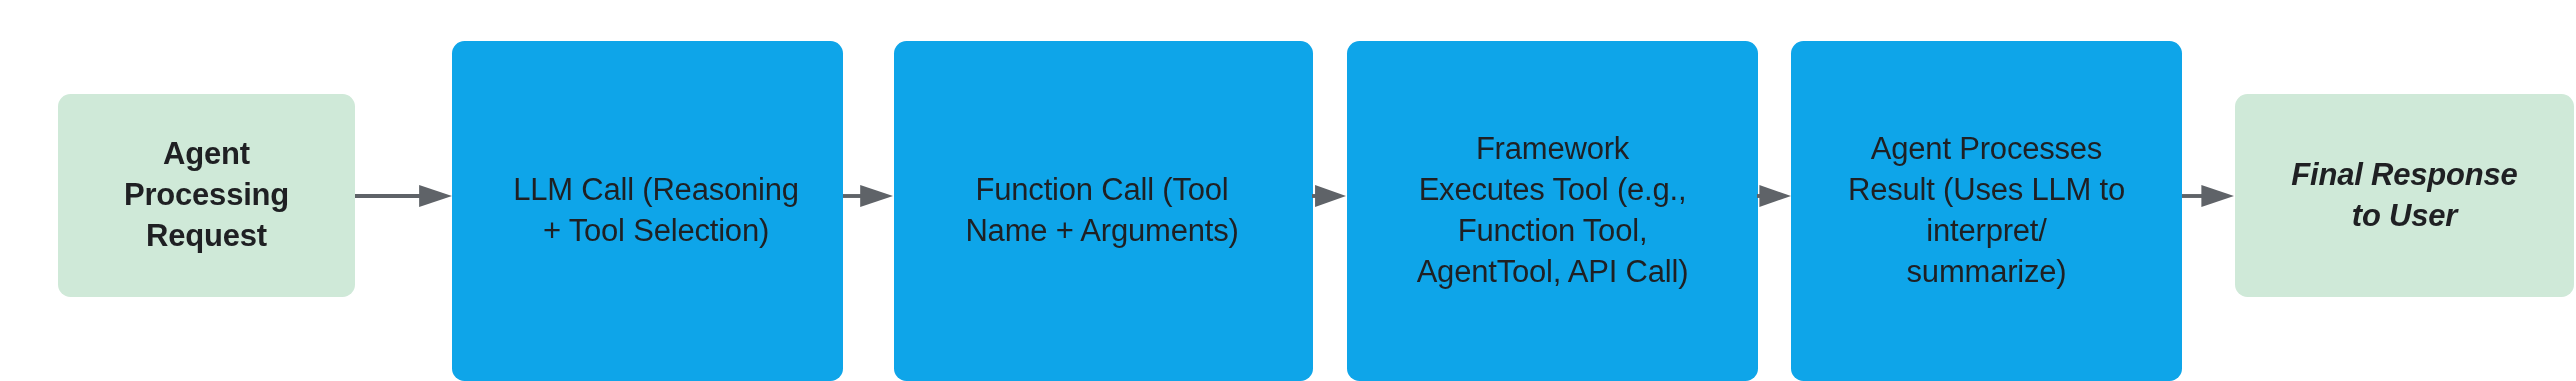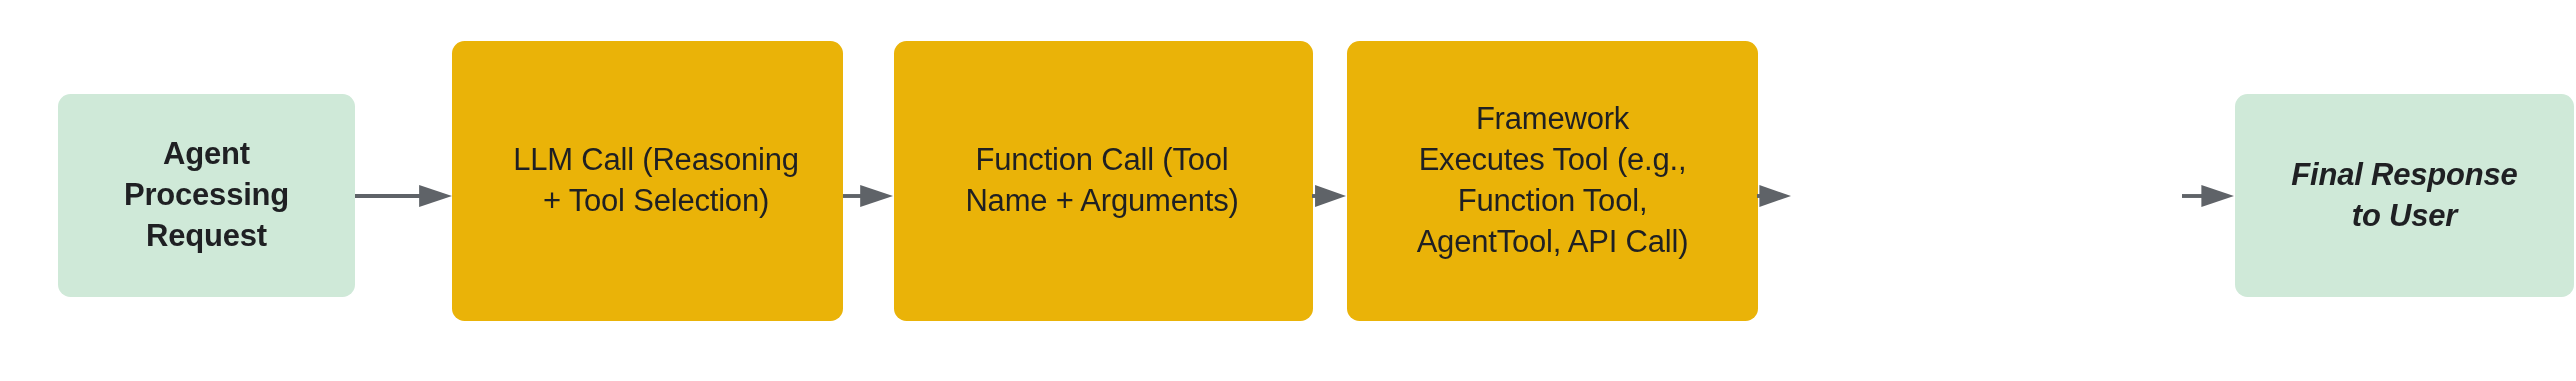--- a/index.html
+++ b/index.html
@@ -46,23 +46,23 @@
   }
   .node.terminal .node-label {
     font-size: 31px;
     font-weight: 700;
     letter-spacing: -0.2px;
     line-height: 1.32;
   }
 
   
   .node.process {
-    background: #eab308;
+    background: #0ea5e9;
     top: 41px;
-    height: 280px;
+    height: 340px;
   }
   .node.process .node-label {
     font-size: 31px;
     font-weight: 400;
     letter-spacing: -0.2px;
     line-height: 1.32;
   }
 
   
   #node-0 { left: 26px;   width: 297px; }
@@ -126,20 +126,26 @@
 Executes Tool (e.g.,
 Function Tool,
 AgentTool, API Call)</span>
   </div>
 
   <svg class="connector" id="edge-3" viewBox="0 0 43 36" preserveAspectRatio="none">
     <line x1="0" y1="18" x2="13" y2="18" stroke="#5f6368" stroke-width="5"></line>
     <polygon points="3,4 43,18 3,32" fill="#5f6368"></polygon>
   </svg>
 
+  <div class="node process" id="node-4">
+    <span class="node-label">Agent Processes
+Result (Uses LLM to
+interpret/
+summarize)</span>
+  </div>
 
   <svg class="connector" id="edge-4" viewBox="0 0 67 36" preserveAspectRatio="none">
     <line x1="0" y1="18" x2="35" y2="18" stroke="#5f6368" stroke-width="5"></line>
     <polygon points="25,4 67,18 25,32" fill="#5f6368"></polygon>
   </svg>
 
   <div class="node terminal" id="node-5">
     <span class="node-label">Final Response
 to User</span>
   </div>

